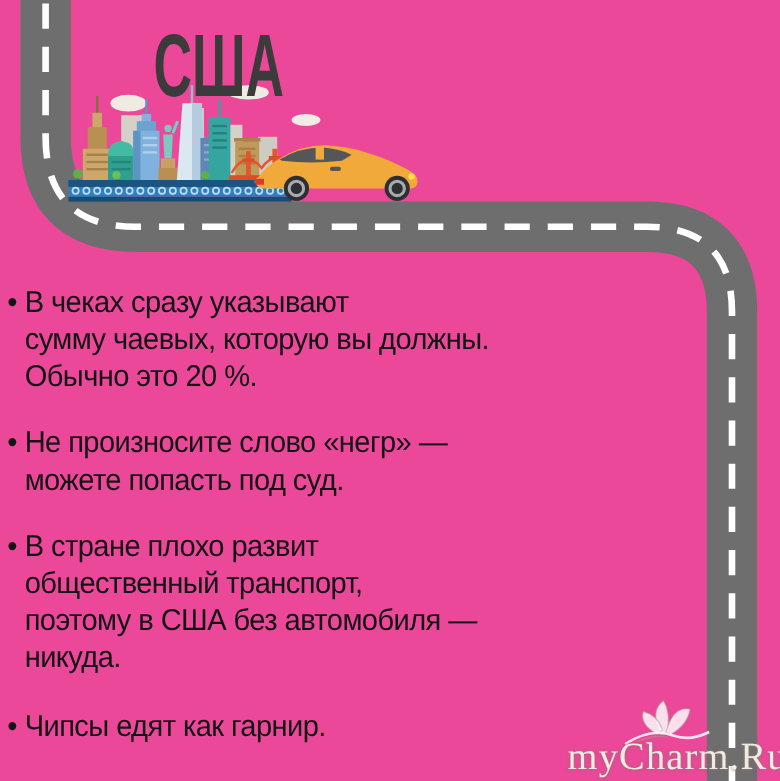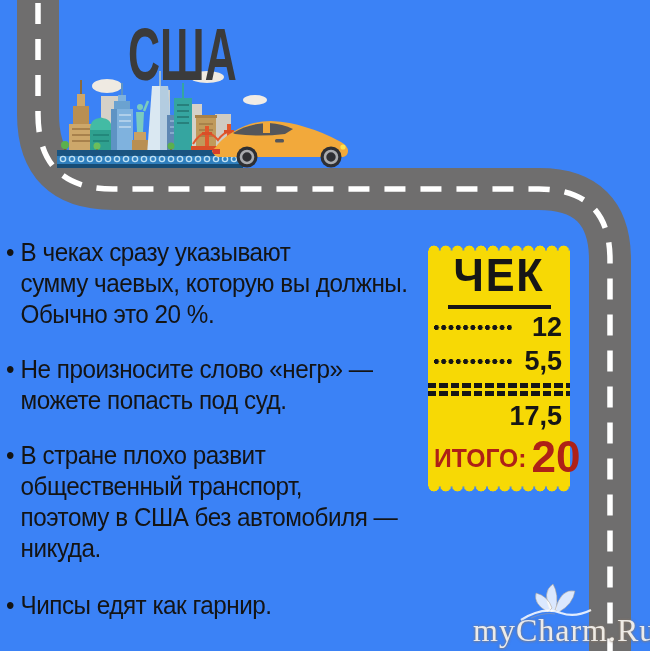--- a/index.html
+++ b/index.html
@@ -1,18 +1,18 @@
 <!DOCTYPE html>
 <html><head>
 <meta charset="utf-8">
 <style>
   html,body { margin:0; padding:0; }
   .stage {
     position:relative; width:650px; height:651px;
-    background:#3b82f6; overflow:hidden;
+    background:#ec4899; overflow:hidden;
     font-family:"Liberation Sans", sans-serif;
   }
   .road-svg, .city-svg { position:absolute; }
   .road-svg { left:0; top:0; z-index:1; }
   .city-svg { left:55px; top:70px; z-index:2; }
 
   .title {
     position:absolute; left:128px; top:18px; z-index:3;
     font-size:74px; font-weight:bold; color:#3B3B3B;
     transform:scaleX(0.6); transform-origin:left top;
@@ -229,41 +229,20 @@
       <div class="b-line">общественный транспорт,</div>
       <div class="b-line">поэтому в США без автомобиля —</div>
       <div class="b-line">никуда.</div>
     </div>
     <div class="b-item b-i4">
       <span class="b-marker">•</span>
       <div class="b-line">Чипсы едят как гарнир.</div>
     </div>
   </div>
 
-  <div class="receipt">
-    <div class="r-edge r-edge-top"></div>
-    <div class="r-edge r-edge-bottom"></div>
-    <div class="r-title">ЧЕК</div>
-    <div class="r-underline"></div>
-    <div class="r-row r-row1">
-      <div class="r-dots"></div>
-      <div class="r-val">12</div>
-    </div>
-    <div class="r-row r-row2">
-      <div class="r-dots"></div>
-      <div class="r-val">5,5</div>
-    </div>
-    <div class="r-sep r-sep1"></div>
-    <div class="r-sep r-sep2"></div>
-    <div class="r-subtotal">17,5</div>
-    <div class="r-total">
-      <span class="r-total-label">ИТОГО:</span>
-      <span class="r-total-value">20</span>
-    </div>
-  </div>
 
   <div class="watermark">
     <svg class="wm-flower" width="80" height="42" viewBox="0 0 80 42" aria-hidden="true">
       <g fill="rgba(255,255,255,0.82)" stroke="rgba(170,158,144,0.55)" stroke-width="1">
         <path d="M34,32 Q24,12 36,4 Q42,14 39,30 Z"></path>
         <path d="M38,30 Q44,8 58,11 Q56,24 42,32 Z"></path>
         <path d="M31,32 Q16,24 19,13 Q31,16 35,28 Z"></path>
       </g>
       <path d="M4,40 Q26,26 44,33 Q58,38 74,30" fill="none" stroke="rgba(255,255,255,0.85)" stroke-width="2.2"></path>
       <path d="M14,38 Q28,32 38,34" fill="none" stroke="rgba(170,158,144,0.5)" stroke-width="1.2"></path>

